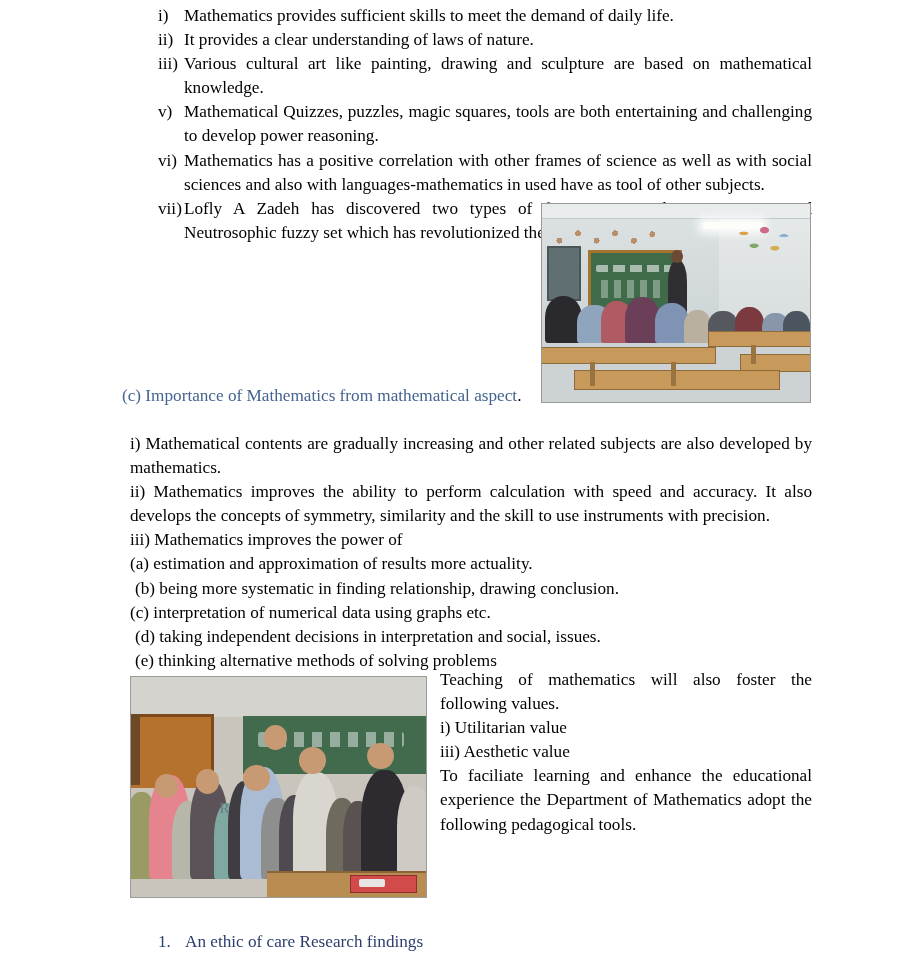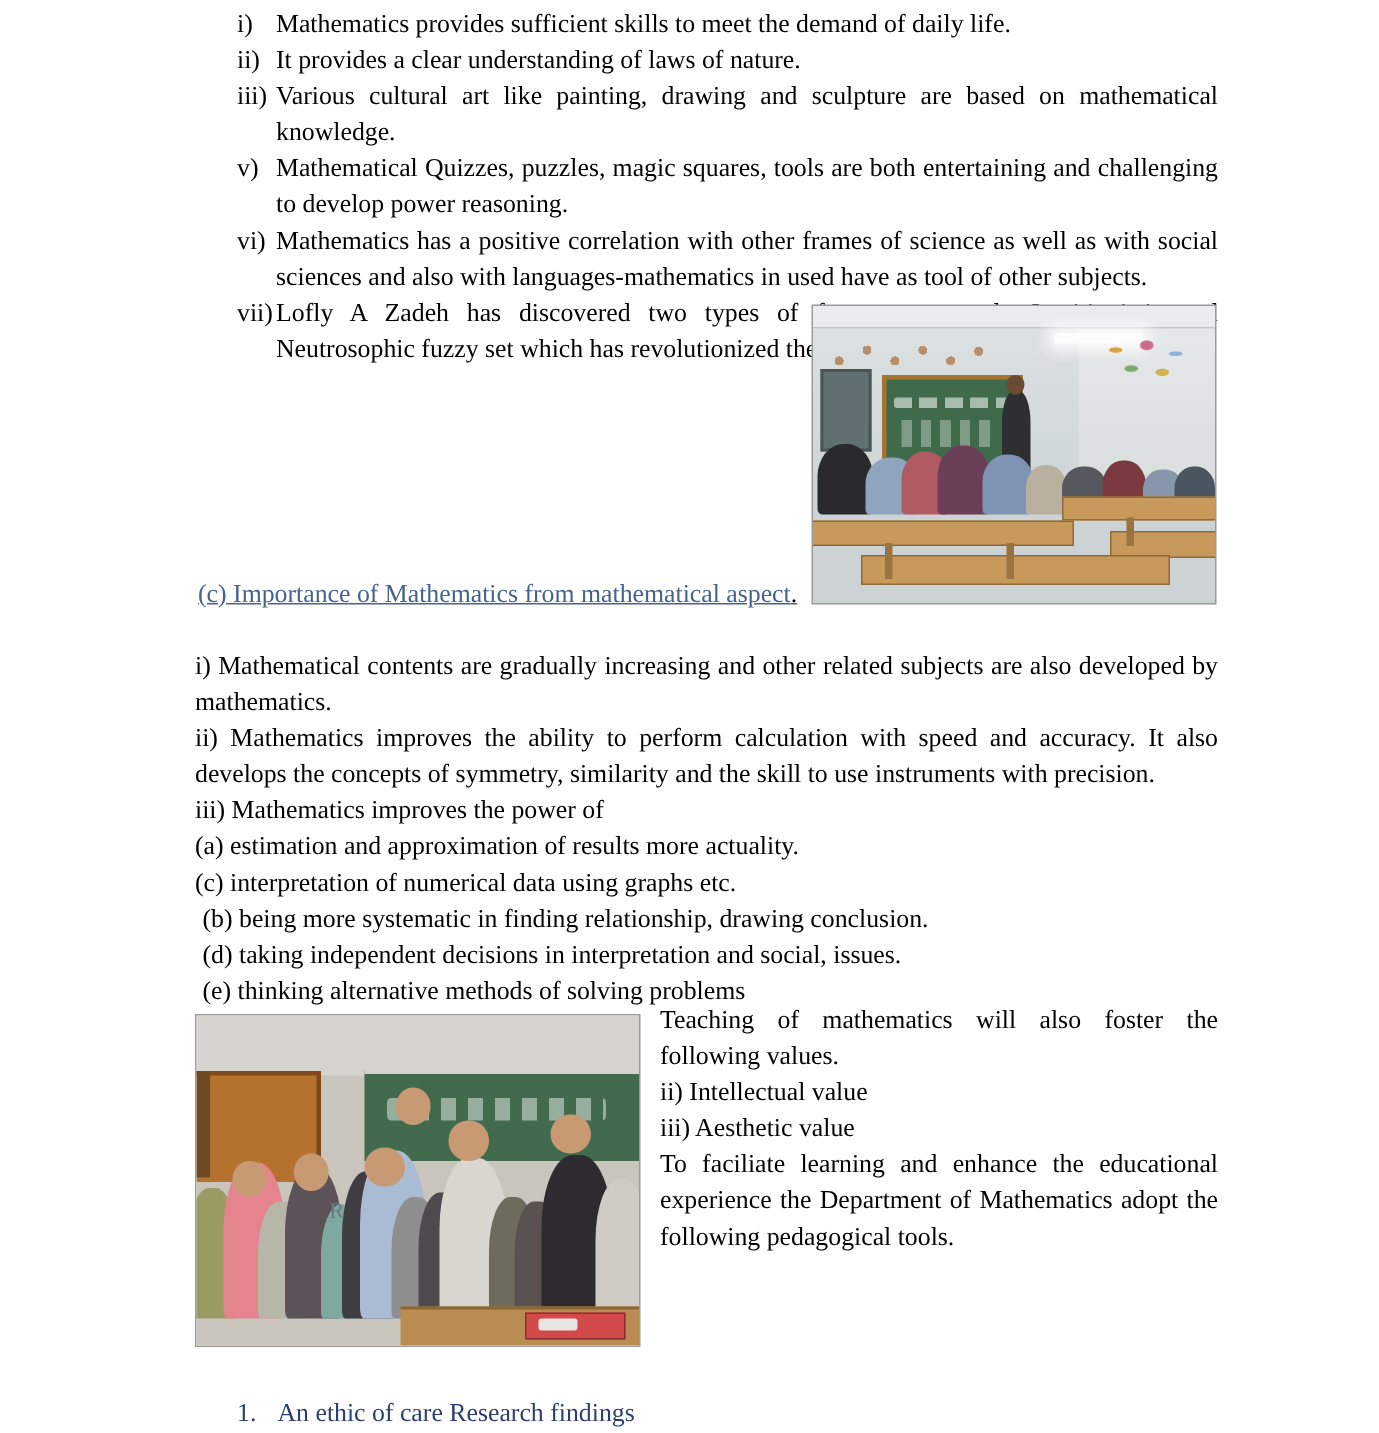--- a/index.html
+++ b/index.html
@@ -50,29 +50,28 @@
     width: 270px;
     height: 200px;
     border: 1px solid #9a9a9a;
     box-sizing: border-box;
     overflow: hidden;
   }
 
   
   .head-c {
     position: absolute;
-    left: 132px;
+    left: 122px;
     top: 384px;
     width: 400px;
     font-size: 17.2px;
     line-height: 24.1px;
     color: #44648f;
     text-align: justify;
     text-justify: inter-word;
-    text-decoration: underline;
   }
   .head-c .period { color: #000000; }
 
   
   .body-block {
     position: absolute;
     left: 130px;
     top: 432px;
     width: 682px;
     font-size: 17.2px;
@@ -272,22 +271,22 @@
 
   <div class="head-c">
     <span>(c) Importance of Mathematics from mathematical aspect</span><span class="period">.</span>
   </div>
 
   <div class="body-block">
     <p class="para">i) Mathematical contents are gradually increasing and other related subjects are also developed by mathematics.</p>
     <p class="para">ii) Mathematics improves the ability to perform calculation with speed and accuracy. It also develops the concepts of symmetry, similarity and the skill to use instruments with precision.</p>
     <p class="para noj">iii) Mathematics improves the power of</p>
     <p class="para noj">(a) estimation and approximation of results more actuality.</p>
+    <p class="para noj ind">(b) being more systematic in finding relationship, drawing conclusion.</p>
     <p class="para noj">(c) interpretation of numerical data using graphs etc.</p>
-    <p class="para noj ind">(b) being more systematic in finding relationship, drawing conclusion.</p>
     <p class="para noj ind">(d) taking independent decisions in interpretation and social, issues.</p>
     <p class="para noj ind">(e) thinking alternative methods of solving problems</p>
   </div>
 
   <div class="photo2">
     <div class="p2">
       <div class="p2-wallTop"></div>
       <div class="p2-board"></div>
       <div class="p2-door"></div>
       <div class="p2-wallL"></div>
@@ -318,21 +317,21 @@
 
       <div class="p2-letter">R</div>
 
       <div class="p2-desk"></div>
       <div class="p2-book"></div>
     </div>
   </div>
 
   <div class="right-col">
     <p>Teaching of mathematics will also foster the following values.</p>
-    <p class="left">ii) Intellectual value</p>
+    <p class="left">i)  Utilitarian value</p>
     <p class="left">iii) Aesthetic value</p>
     <p>To faciliate learning and enhance the educational experience the Department of Mathematics adopt the following pedagogical tools.</p>
   </div>
 
   <div class="footer-item">
     <span class="footer-num">1.</span>
     <span>An ethic of care Research findings</span>
   </div>
 
 </div>

